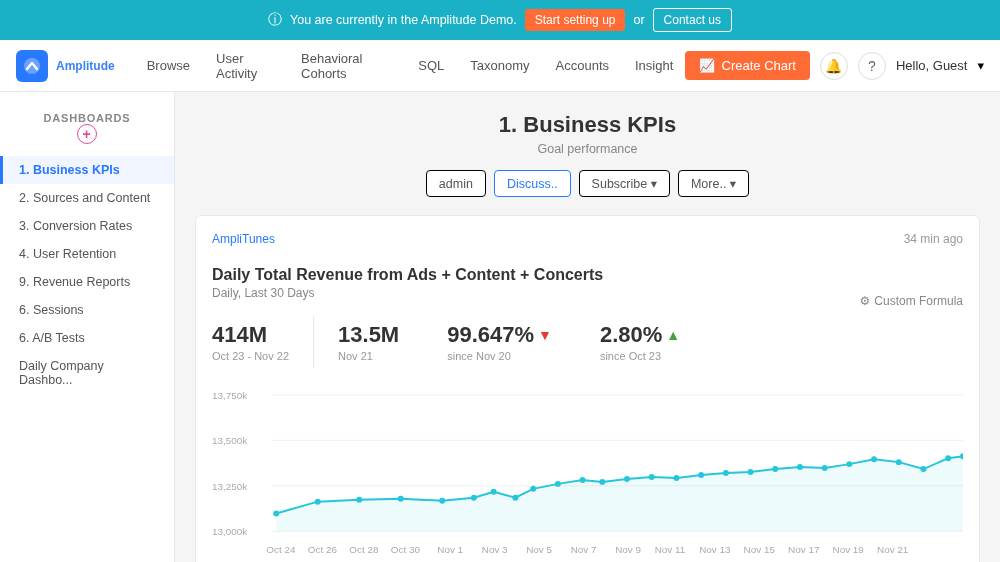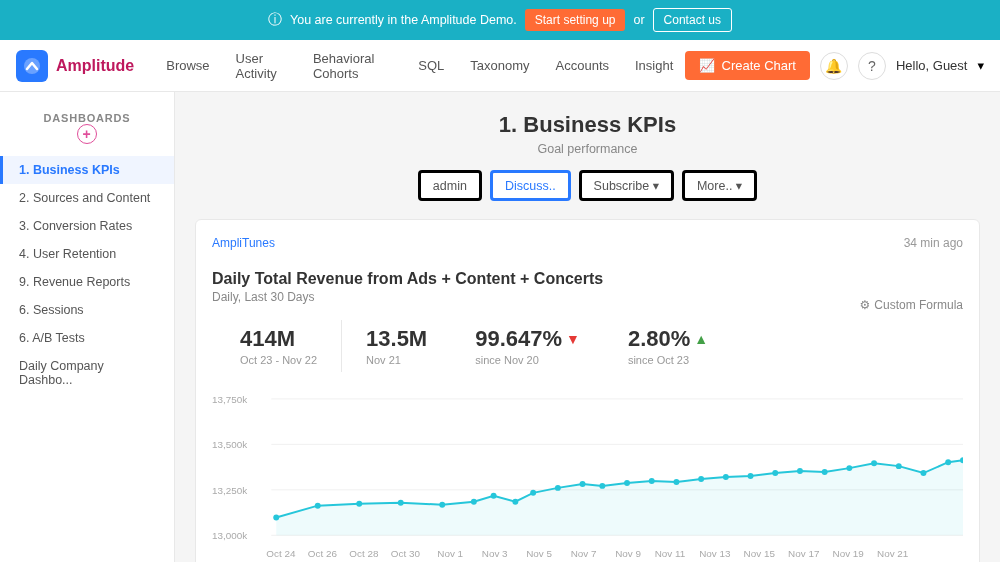--- a/index.html
+++ b/index.html
@@ -57,21 +57,21 @@
       width: 32px;
       height: 32px;
       background: #2979ff;
       border-radius: 6px;
       display: flex;
       align-items: center;
       justify-content: center;
       color: white;
       font-size: 16px;
     }
-    .logo-text { font-size: 16px; font-weight: 600; color: #be185d; }
+    .logo-text { font-size: 12px; font-weight: 600; color: #3b82f6; }
     .nav-links {
       display: flex;
       align-items: center;
       gap: 2px;
       flex: 1;
     }
     .nav-link {
       padding: 6px 12px;
       color: #555;
       text-decoration: none;
@@ -183,21 +183,21 @@
       margin-bottom: 14px;
     }
     .page-actions {
       display: flex;
       justify-content: center;
       gap: 8px;
       margin-bottom: 18px;
     }
     .btn-action {
       background: white;
-      border: 3px solid #000000;
+      border: 1px solid #000000;
       border-radius: 4px;
       padding: 5px 12px;
       font-size: 12.5px;
       color: #555;
       cursor: pointer;
       display: flex;
       align-items: center;
       gap: 4px;
     }
     .btn-action.blue-border { border-color: #2979ff; color: #2979ff; }
@@ -248,21 +248,20 @@
       align-items: stretch;
       margin-bottom: 16px;
     }
     .stat-item {
       padding: 6px 24px 6px 0;
       margin-right: 24px;
     }
     .stat-item:first-child {
       border-right: 1px solid #e8e8e8;
       padding-right: 24px;
-      margin-left: 28px;
     }
     .stat-value {
       font-size: 22px;
       font-weight: 700;
       color: #333;
       display: flex;
       align-items: center;
       gap: 4px;
     }
     .stat-value .down { color: #e53935; font-size: 14px; }

